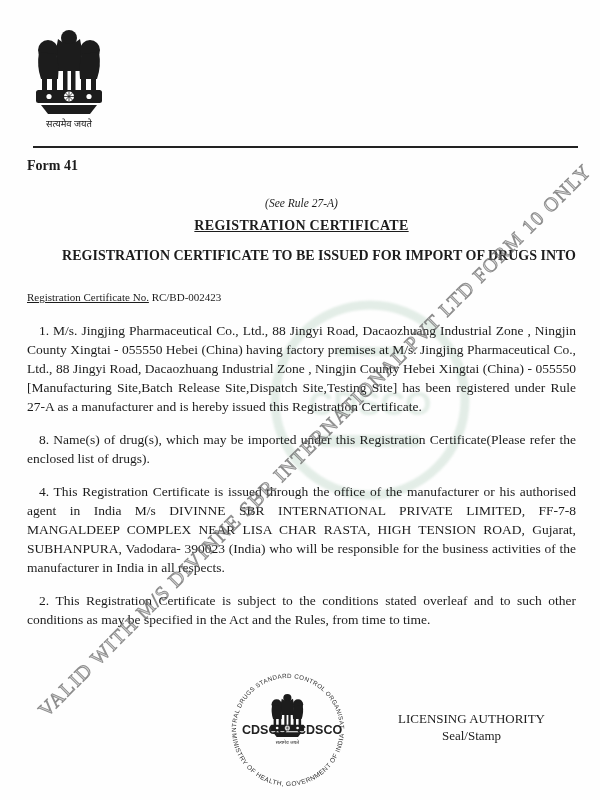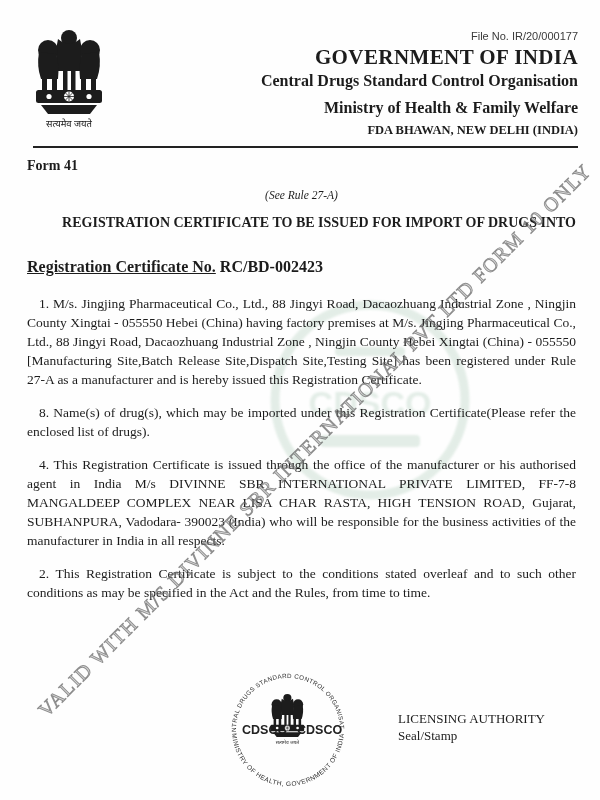--- a/index.html
+++ b/index.html
@@ -16,31 +16,31 @@
   }
   .file-no{ font-family:"Liberation Sans", sans-serif; font-size:11px; color:#3a3a3a; }
   .gov{ font-size:21px; font-weight:bold; margin-top:3px; letter-spacing:.4px; }
   .org{ font-size:16px; font-weight:bold; margin-top:2px; }
   .ministry{ font-size:16px; font-weight:bold; margin-top:9px; }
   .fda{ font-size:12.5px; font-weight:bold; margin-top:6px; }
   .header-rule{ position:absolute; left:33px; right:22px; top:146px; border-top:2px solid #222; }
   
   .content{ position:absolute; left:27px; right:24px; top:158px; z-index:2; }
   .form-no{ font-size:14px; font-weight:bold; }
-  .rule-ref{ text-align:center; font-size:11.5px; font-style:italic; margin-top:15px; }
+  .rule-ref{ text-align:center; font-size:11.5px; font-style:italic; margin-top:23px; }
   .doc-title{ text-align:center; font-size:14px; font-weight:bold; margin-top:9px;
               text-decoration:underline; letter-spacing:.3px; }
   .doc-subtitle{ text-align:right; font-size:14px; font-weight:bold; margin-top:13px; line-height:17px; }
-  .cert-no{ margin-top:27px; font-size:16px; font-weight:bold; }
+  .cert-no{ margin-top:27px; font-size:11px; font-weight:normal; }
   .cert-no .lbl{ text-decoration:underline; }
   .paras p{ font-size:13.5px; line-height:19px; text-align:justify; margin-top:14px; text-indent:12px; }
   .paras p:first-child{ margin-top:18px; }
   
   .place-date{ position:absolute; left:30px; top:706px; font-size:13.5px; line-height:18px; z-index:2; }
-  .authority{ position:absolute; right:55px; top:710px; text-align:left; font-size:13px; line-height:17px; z-index:2; }
+  .authority{ position:absolute; right:55px; top:710px; text-align:center; font-size:13px; line-height:17px; z-index:2; }
   .seal{ position:absolute; left:222px; top:664px; z-index:2; }
   
   .wm-diagonal{
     position:absolute; left:42px; top:702px; z-index:5;
     transform:rotate(-45deg); transform-origin:0 50%;
     white-space:nowrap; font-size:20px; letter-spacing:1.5px;
     font-family:"Liberation Serif", serif;
     color:rgba(125,125,125,0.30);
     -webkit-text-stroke:0.9px rgba(105,105,105,0.72);
     pointer-events:none;
@@ -100,33 +100,27 @@
       <rect x="70" y="52" width="70" height="9" rx="4" fill="currentColor"></rect>
     </svg>
   </div>
 
   <div class="emblem">
     <svg width="72" height="104" viewBox="0 0 72 104">
       <use href="#lion-emblem"></use>
     </svg>
   </div>
 
-  <div class="header-right">
-    <div class="file-no">File No. IR/20/000177</div>
-    <div class="gov">GOVERNMENT OF INDIA</div>
-    <div class="org">Central Drugs Standard Control Organisation</div>
-    <div class="ministry">Ministry of Health &amp; Family Welfare</div>
-    <div class="fda">FDA BHAWAN, NEW DELHI (INDIA)</div>
-  </div>
 
   <div class="header-rule"></div>
 
   <div class="content">
     <div class="form-no">Form 41</div>
     <div class="rule-ref">(See Rule 27-A)</div>
+    <div class="doc-title">REGISTRATION CERTIFICATE</div>
     <div class="doc-subtitle">
       <div>REGISTRATION CERTIFICATE TO BE ISSUED FOR IMPORT OF DRUGS INTO</div>
     </div>
     <div class="cert-no">
       <span class="lbl">Registration Certificate No.</span>
       <span>RC/BD-002423</span>
     </div>
     <div class="paras">
       <p>1. M/s. Jingjing Pharmaceutical Co., Ltd., 88 Jingyi Road, Dacaozhuang Industrial Zone , Ningjin County Xingtai - 055550 Hebei (China) having factory premises at M/s. Jingjing Pharmaceutical Co., Ltd., 88 Jingyi Road, Dacaozhuang Industrial Zone , Ningjin County Hebei Xingtai (China) - 055550 [Manufacturing Site,Batch Release Site,Dispatch Site,Testing Site] has been registered under Rule 27-A as a manufacturer and is hereby issued this Registration Certificate.</p>
       <p>8. Name(s) of drug(s), which may be imported under this Registration Certificate(Please refer the enclosed list of drugs).</p>

